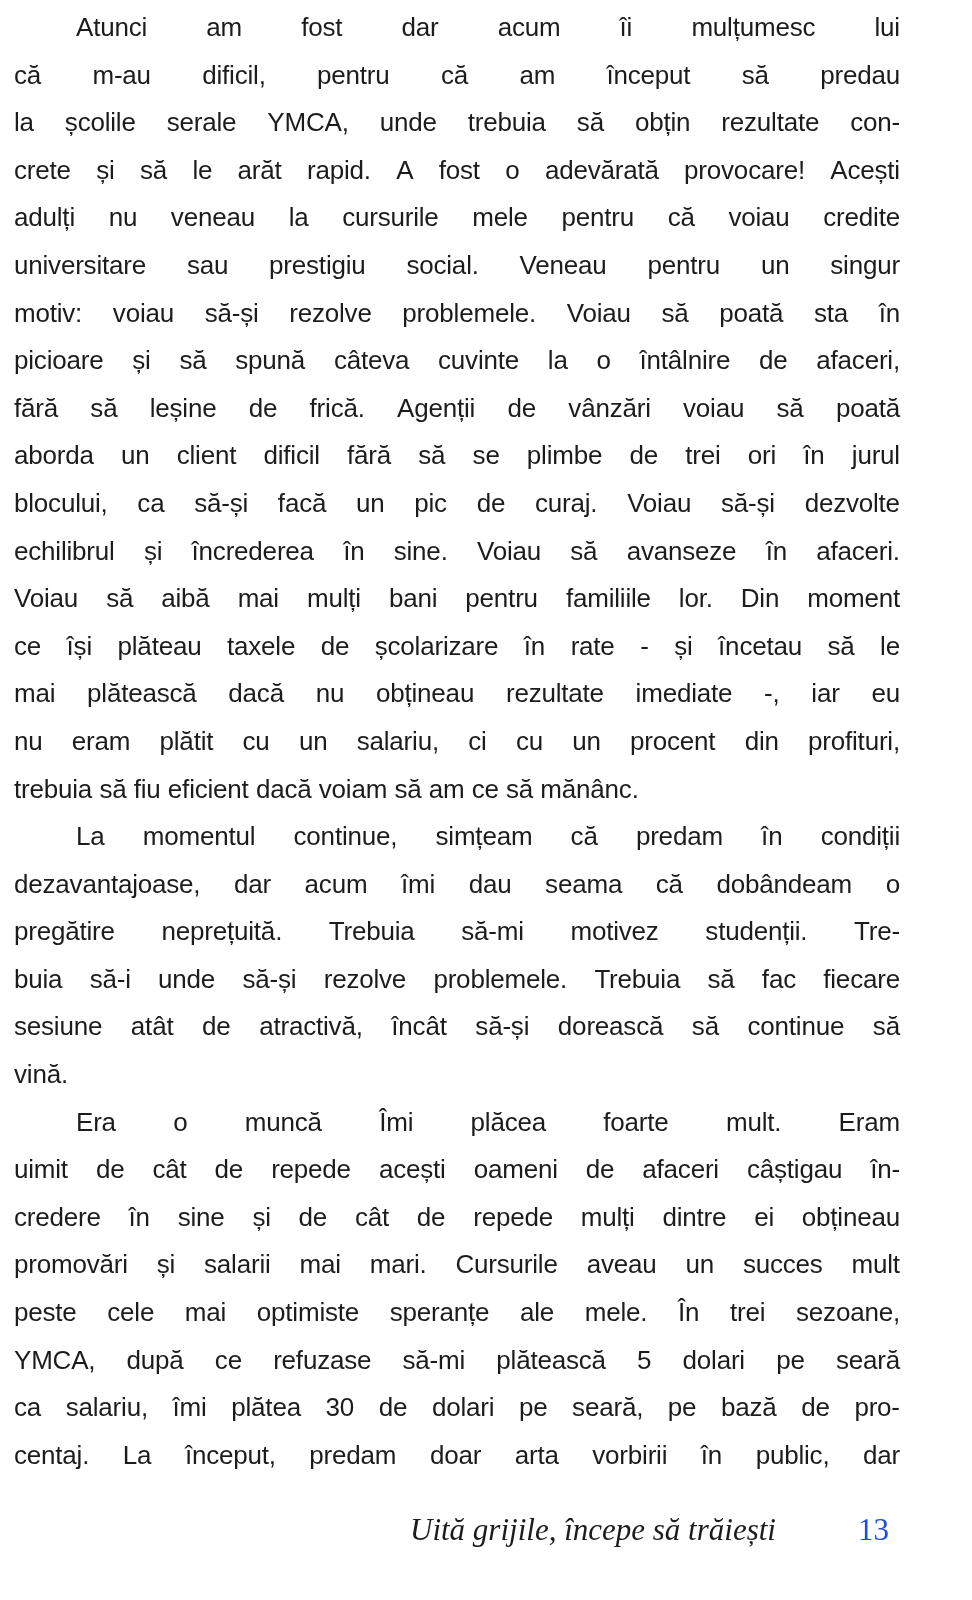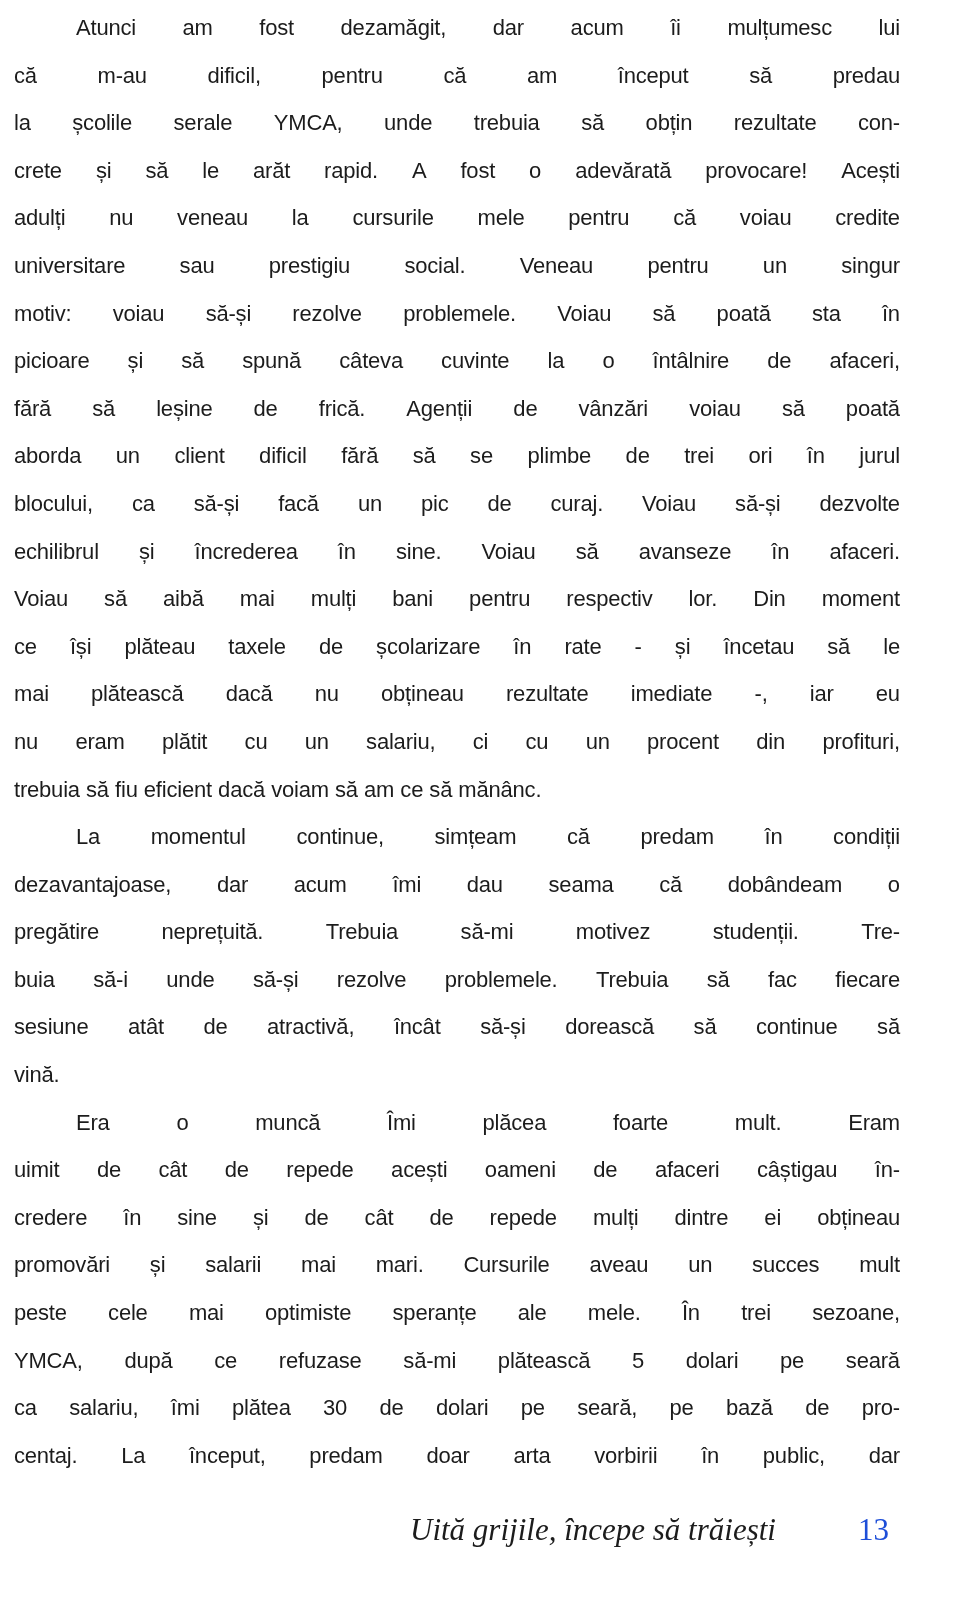--- a/index.html
+++ b/index.html
@@ -18,21 +18,21 @@
       position: absolute;
       left: 14px;
       top: 4px;
       width: 886px;
     }
     .line {
       position: relative;
       height: 47.6px;
       line-height: 47.6px;
       font-family: "Liberation Sans", sans-serif;
-      font-size: 22px;
+      font-size: 26px;
       white-space: nowrap;
       letter-spacing: -0.2px;
       display: flex;
       justify-content: space-between;
     }
     .line.indent { padding-left: 62px; }
     .line.last { justify-content: flex-start; gap: 0.28em; }
     .line span.w { display: inline-block; }
     .footer {
       position: absolute;
@@ -62,21 +62,20 @@
   </style>
 </head>
 <body>
 
 <div class="page" id="page-body">
     <div>
       <div class="line indent">
         <span class="w">Atunci</span>
         <span class="w">am</span>
         <span class="w">fost</span>
-        <span class="w">dezamăgit,</span>
         <span class="w">dar</span>
         <span class="w">acum</span>
         <span class="w">îi</span>
         <span class="w">mulțumesc</span>
         <span class="w">lui</span>
       </div>
       <div class="line">
         <span class="w">că</span>
         <span class="w">m-au</span>
         <span class="w">dificil,</span>
@@ -214,21 +213,21 @@
         <span class="w">afaceri.</span>
       </div>
       <div class="line">
         <span class="w">Voiau</span>
         <span class="w">să</span>
         <span class="w">aibă</span>
         <span class="w">mai</span>
         <span class="w">mulți</span>
         <span class="w">bani</span>
         <span class="w">pentru</span>
-        <span class="w">respectiv</span>
+        <span class="w">familiile</span>
         <span class="w">lor.</span>
         <span class="w">Din</span>
         <span class="w">moment</span>
       </div>
       <div class="line">
         <span class="w">ce</span>
         <span class="w">își</span>
         <span class="w">plăteau</span>
         <span class="w">taxele</span>
         <span class="w">de</span>

